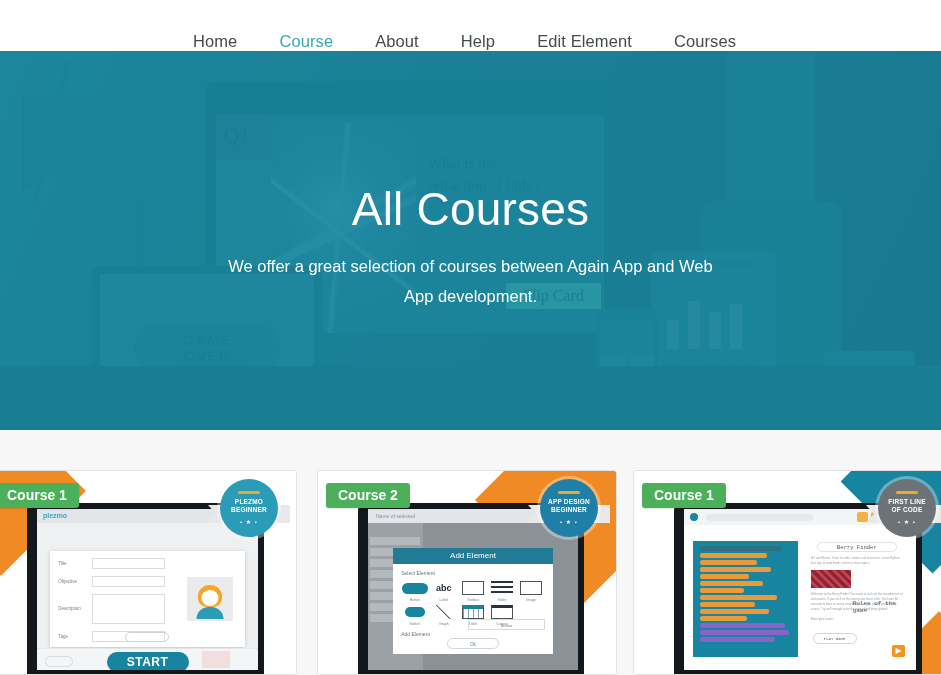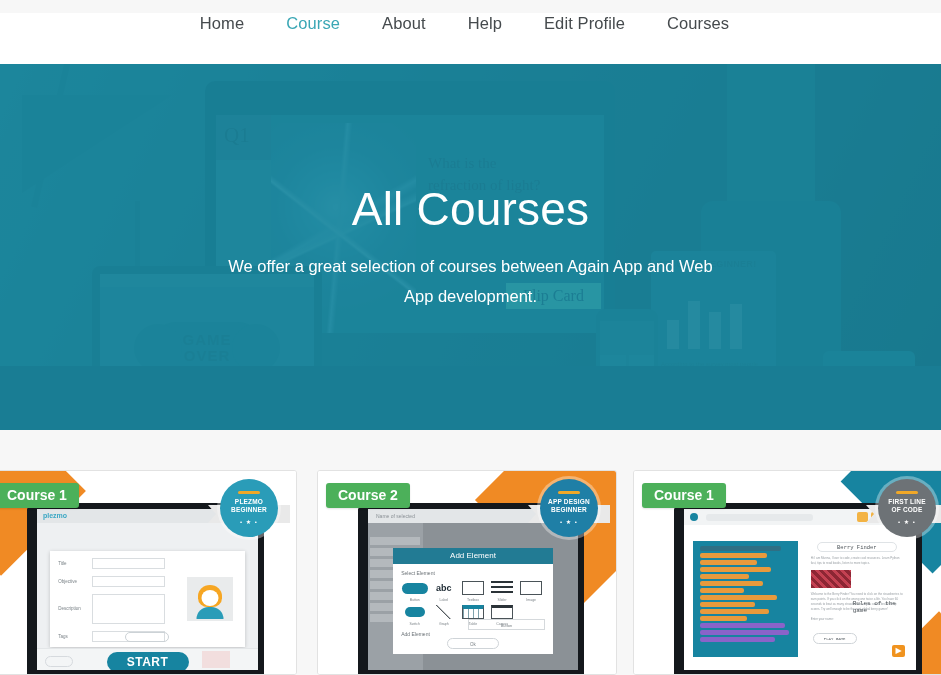--- a/index.html
+++ b/index.html
@@ -8,23 +8,22 @@
     overflow: hidden;
     font-family: "Liberation Sans", sans-serif;
     background: #ffffff;
   }
   .page { position: relative; width: 941px; height: 675px; overflow: hidden; background:#f7f7f7; }
 
   
   .navbar {
     position: absolute; top: 0; left: 0; width: 941px; height: 51px;
     background: #ffffff;
-    display: flex; align-items: flex-start; justify-content: center;
+    display: flex; align-items: flex-end; justify-content: center;
     z-index: 40;
-    margin-top: 13px;
   }
   .nav-list { display: flex; align-items: center; gap: 0px; margin-left: -12px; }
   .nav-item {
     font-size: 16.5px; color: #454a4d; letter-spacing: .1px;
     padding: 0 21px; text-decoration: none; white-space: nowrap;
     cursor: pointer; line-height: 20px;
   }
   .nav-item.active { color: #3aa7b5; }
 
   
@@ -228,21 +227,21 @@
 <body>
 
 <div class="page">
 
   <nav class="navbar">
     <div class="nav-list">
       <a class="nav-item">Home</a>
       <a class="nav-item active">Course</a>
       <a class="nav-item">About</a>
       <a class="nav-item">Help</a>
-      <a class="nav-item">Edit Profile</a>
+      <a class="nav-item">Edit Element</a>
       <a class="nav-item">Courses</a>
     </div>
   </nav>
 
   <section class="hero">
     <div class="hero-bg">
       <div class="wall"></div>
       <div class="wall-grad"></div>
       <div class="lamp-pole"></div>
       <div class="lamp-shade"></div>

